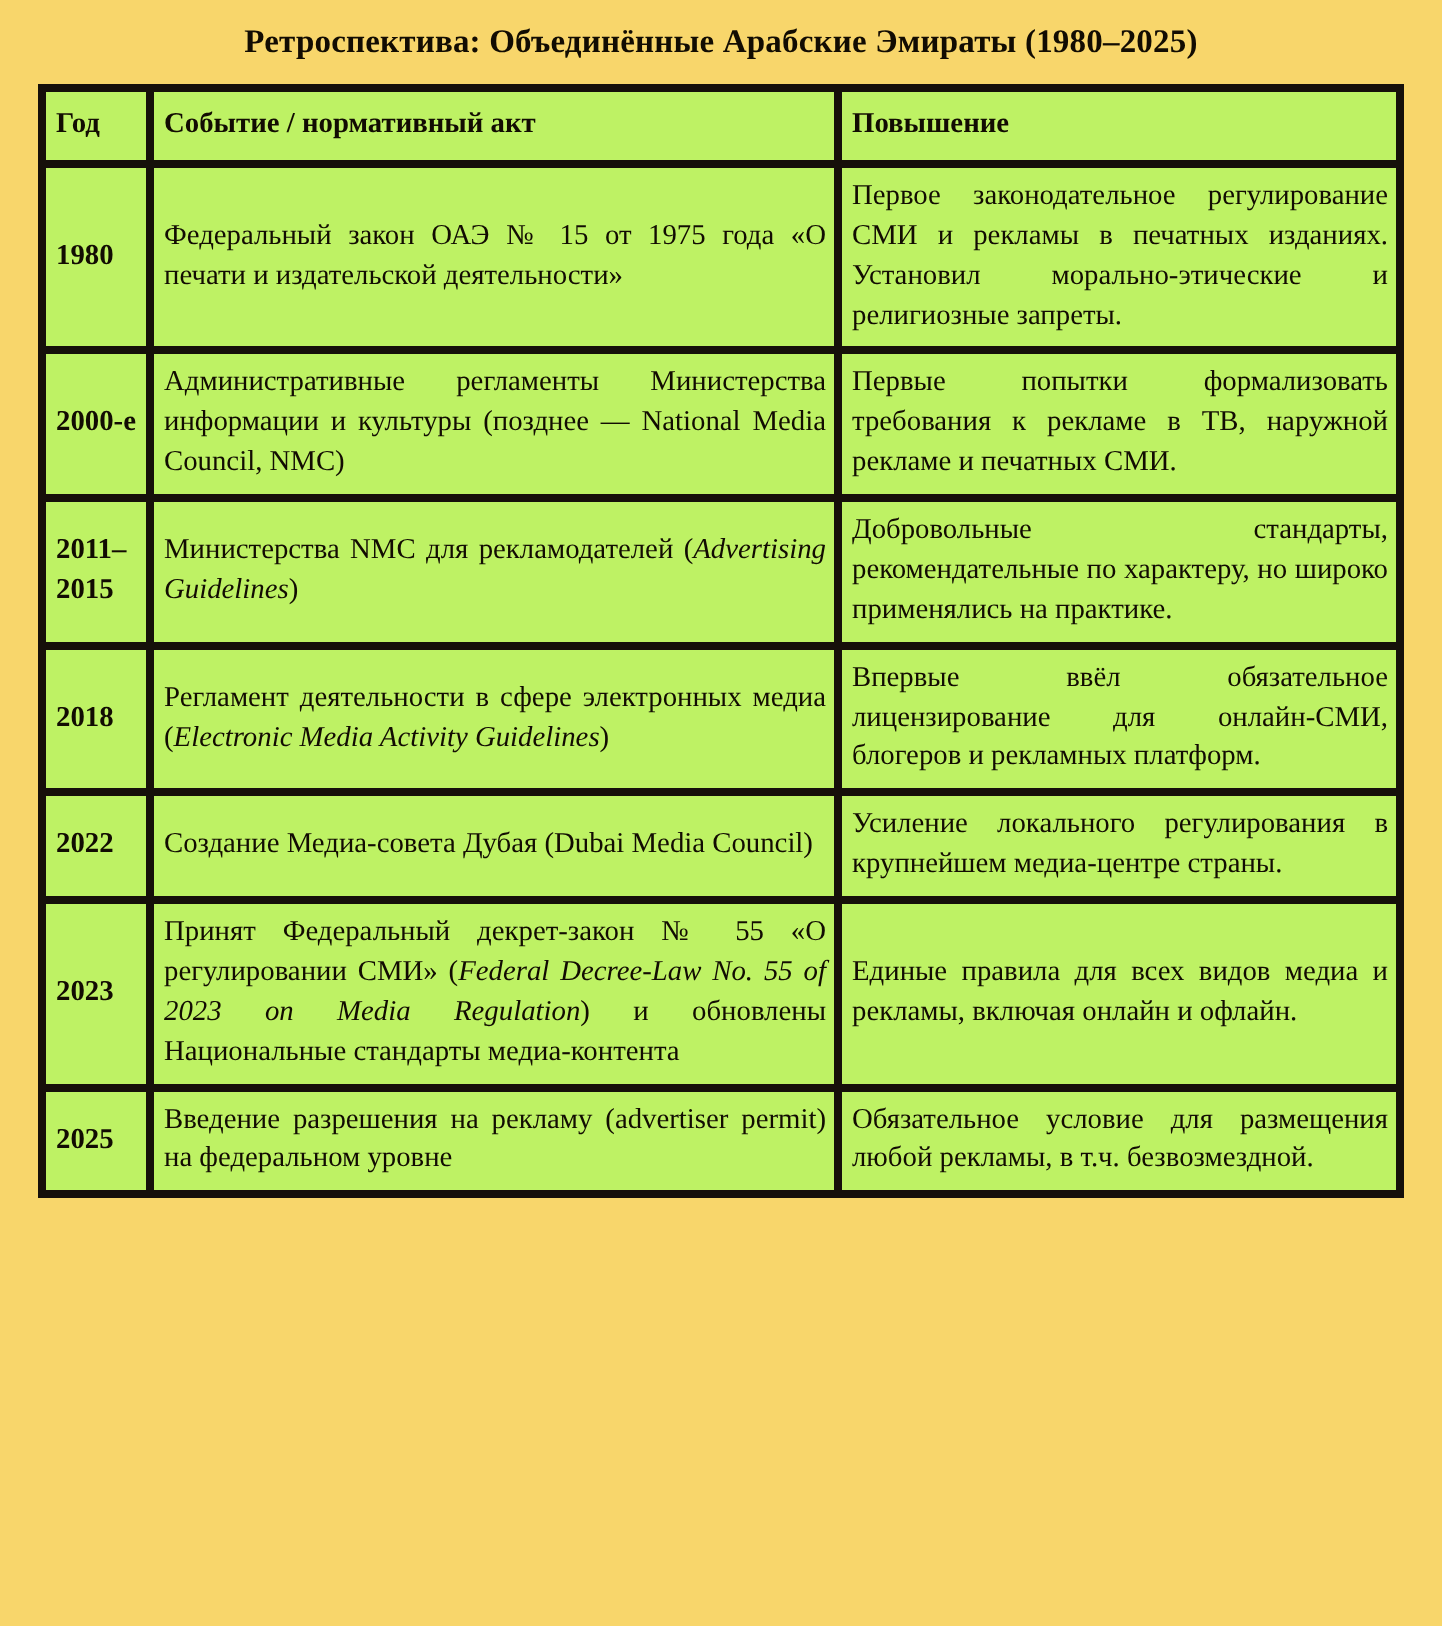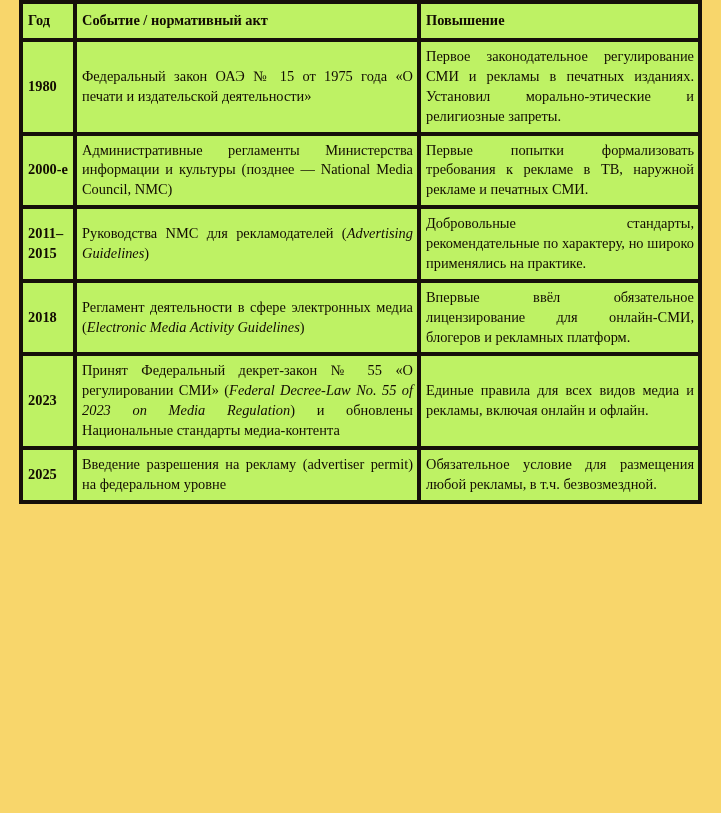--- a/index.html
+++ b/index.html
@@ -88,20 +88,21 @@
 
   td.just i, td.just em {
     font-style: italic;
   }
 </style>
 </head>
 <body>
 
 <div class="page">
 
+  <div class="doc-title">Ретроспектива: Объединённые Арабские Эмираты (1980–2025)</div>
 
   <table class="retro-table">
     <colgroup>
       <col class="col-year">
       <col class="col-event">
       <col class="col-mean">
     </colgroup>
     <thead>
       <tr>
         <th class="hdr">Год</th>
@@ -115,27 +116,32 @@
           <td class="just"><span>Федеральный закон ОАЭ № 15 от 1975 года «О печати и издательской деятельности»</span></td>
           <td class="just">Первое законодательное регулирование СМИ и рекламы в печатных изданиях. Установил морально-этические и религиозные запреты.</td>
         </tr>
         <tr>
           <td class="year">2000-е</td>
           <td class="just"><span>Административные регламенты Министерства информации и культуры (позднее — National Media Council, NMC)</span></td>
           <td class="just">Первые попытки формализовать требования к рекламе в ТВ, наружной рекламе и печатных СМИ.</td>
         </tr>
         <tr>
           <td class="year">2011–2015</td>
-          <td class="just"><span>Руководства NMC для рекламодателей (</span><i>Advertising Guidelines</i><span>)</span></td>
+          <td class="just"><span>Министерства NMC для рекламодателей (</span><i>Advertising Guidelines</i><span>)</span></td>
           <td class="just">Добровольные стандарты, рекомендательные по характеру, но широко применялись на практике.</td>
         </tr>
         <tr>
           <td class="year">2018</td>
           <td class="just"><span>Регламент деятельности в сфере электронных медиа (</span><i>Electronic Media Activity Guidelines</i><span>)</span></td>
           <td class="just">Впервые ввёл обязательное лицензирование для онлайн-СМИ, блогеров и рекламных платформ.</td>
+        </tr>
+        <tr>
+          <td class="year">2022</td>
+          <td class="just"><span>Создание Медиа-совета Дубая (Dubai Media Council)</span></td>
+          <td class="just">Усиление локального регулирования в крупнейшем медиа-центре страны.</td>
         </tr>
         <tr>
           <td class="year">2023</td>
           <td class="just"><span>Принят Федеральный декрет-закон № 55 «О регулировании СМИ» (</span><i>Federal Decree-Law No. 55 of 2023 on Media Regulation</i><span>) и обновлены Национальные стандарты медиа-контента</span></td>
           <td class="just">Единые правила для всех видов медиа и рекламы, включая онлайн и офлайн.</td>
         </tr>
         <tr>
           <td class="year">2025</td>
           <td class="just"><span>Введение разрешения на рекламу (advertiser permit) на федеральном уровне</span></td>
           <td class="just">Обязательное условие для размещения любой рекламы, в т.ч. безвозмездной.</td>

